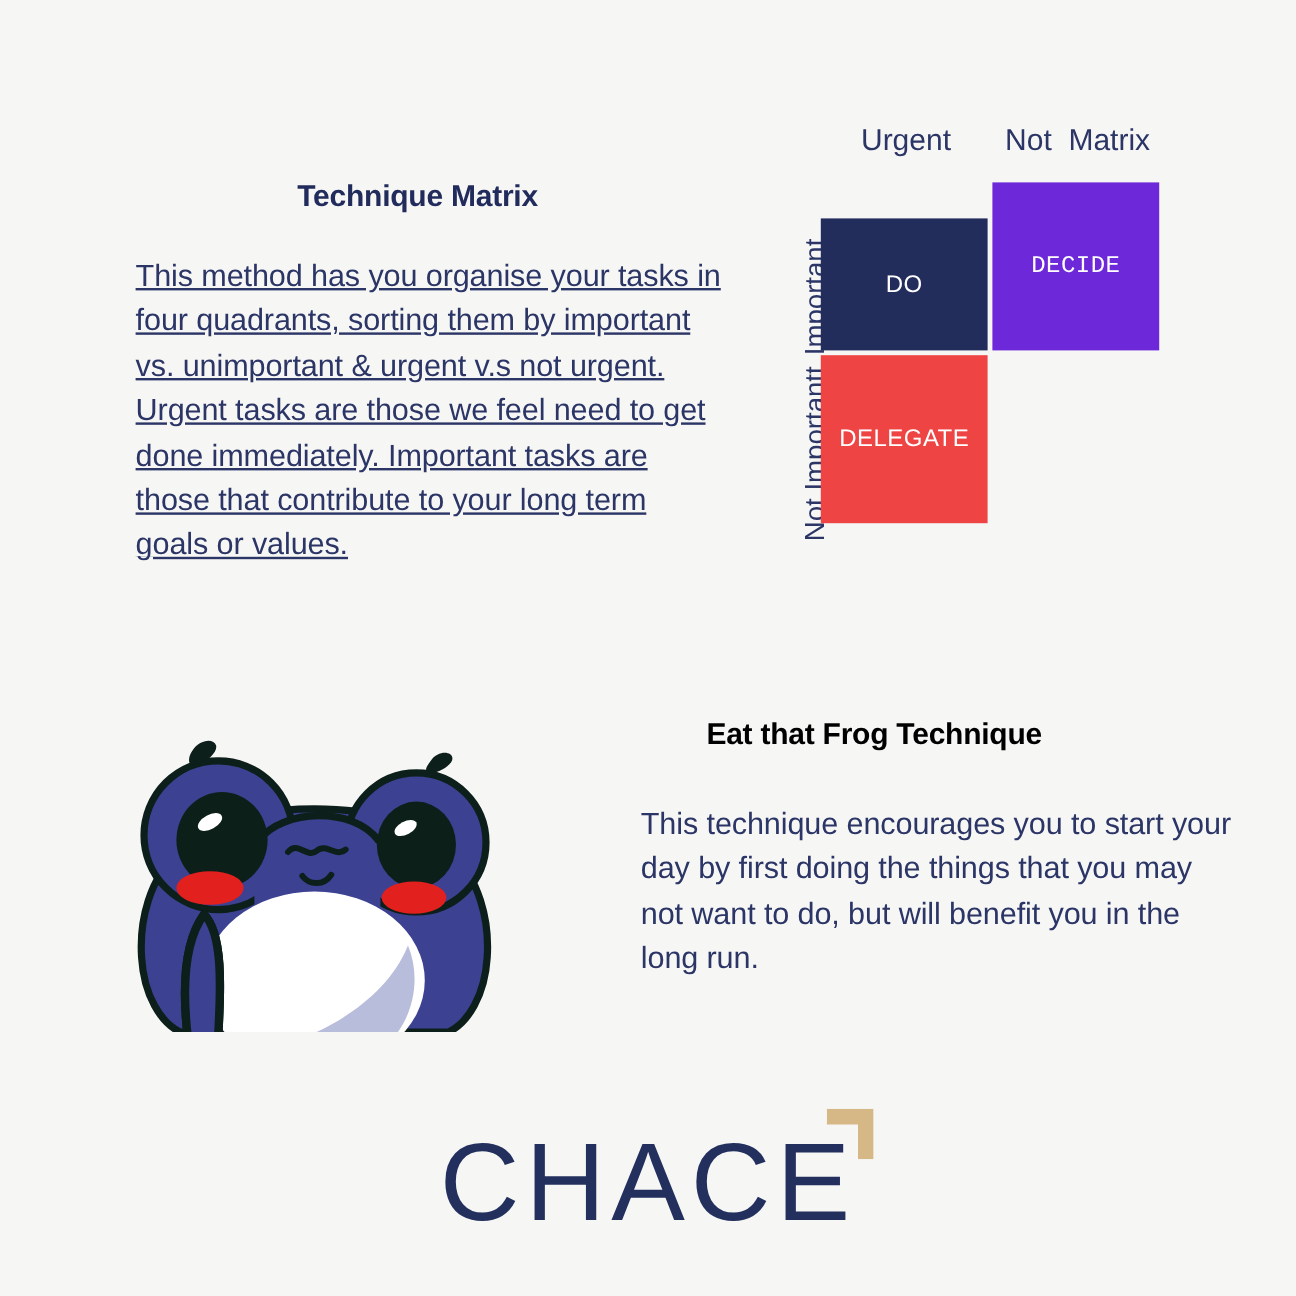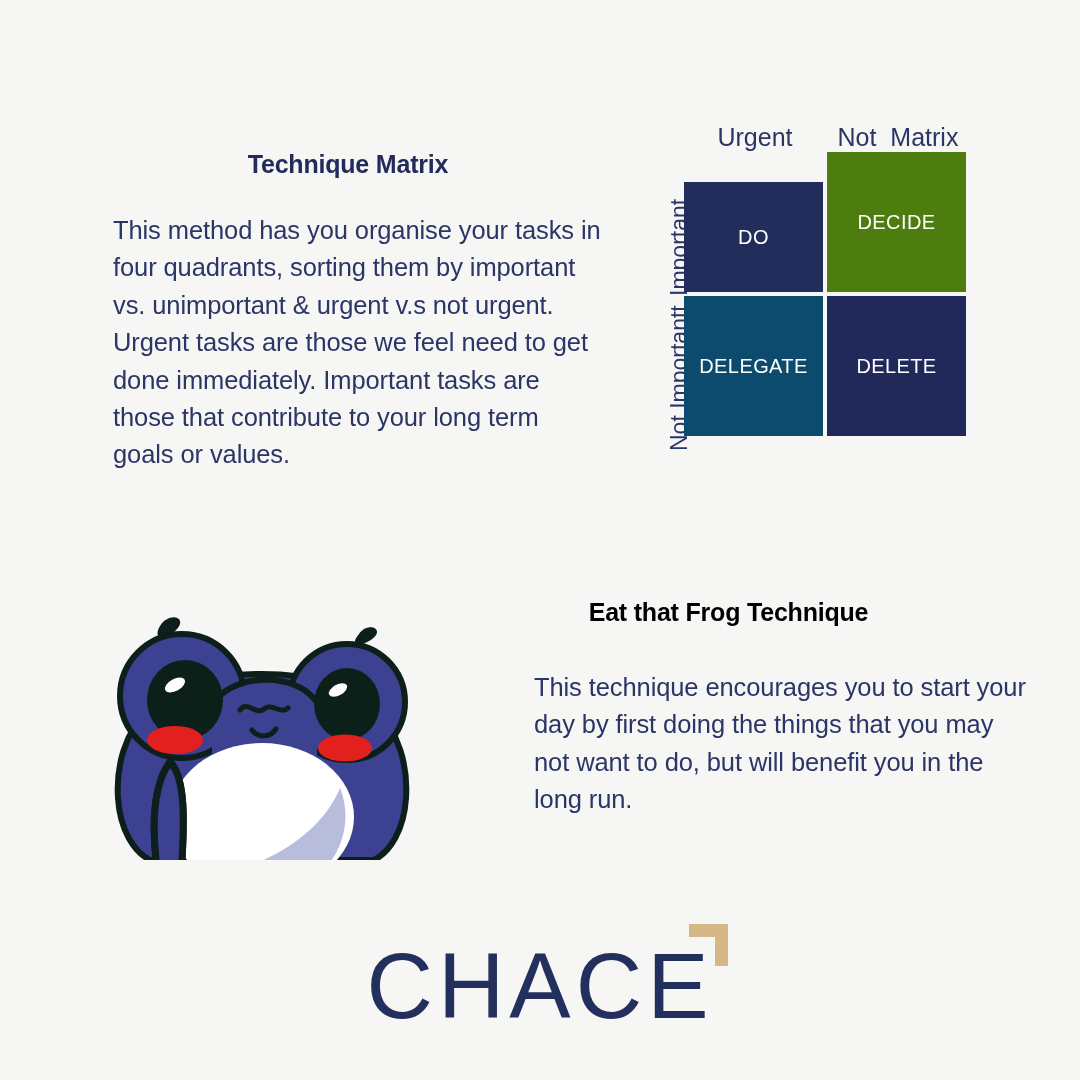--- a/index.html
+++ b/index.html
@@ -31,38 +31,38 @@
   }
   #eisen-body {
     position: absolute;
     left: 113px;
     top: 212px;
     width: 492px;
     font-size: 25.5px;
     line-height: 37.4px;
     color: #2b3566;
     letter-spacing: -0.1px;
+    text-decoration: underline;
   }
 
   
   #matrix-wrap {
     position: absolute;
     left: 640px;
     top: 103px;
     width: 340px;
     height: 345px;
   }
   .col-head {
     position: absolute;
     top: 0;
     font-size: 25px;
     color: #2b3566;
     letter-spacing: 0px;
     white-space: pre;
-    margin-top: 20px;
   }
   #col-urgent { left: 44px; width: 142px; text-align: center; }
   #col-not-urgent { left: 186px; width: 144px; text-align: center; }
 
   #matrix-grid {
     position: absolute;
     left: 44px;
     top: 49px;
     width: 282px;
     height: 284px;
@@ -73,22 +73,22 @@
   }
   .quad {
     display: flex;
     align-items: center;
     justify-content: center;
     color: #ffffff;
     font-size: 20px;
     letter-spacing: 0.4px;
   }
   .quad.q-do      { background: #232d5c; margin-top: 30px; }
-  .quad.q-decide  { background: #4d7c0f; }
-  .quad.q-delegate{ background: #0c4a6e; }
+  .quad.q-decide  { background: #6d28d9; font-family: Liberation Mono, monospace; }
+  .quad.q-delegate{ background: #ef4444; }
   .quad.q-delete  { background: #20295a; }
 
   .row-head {
     position: absolute;
     font-size: 23px;
     color: #2b3566;
     transform: rotate(-90deg);
     transform-origin: left top;
     white-space: nowrap;
   }
@@ -181,21 +181,20 @@
   <div class="col-head" id="col-not-urgent">Not  Matrix</div>
 
   <div class="row-head" id="row-important">Important</div>
 
   <div class="row-head" id="row-not-important">Not Importantt</div>
 
   <div id="matrix-grid">
     <div class="quad q-do">DO</div>
     <div class="quad q-decide">DECIDE</div>
     <div class="quad q-delegate">DELEGATE</div>
-    <div class="quad q-delete">DELETE</div>
   </div>
 </div>
 
 <div id="frog-art">
   <svg viewBox="0 0 300 248" xmlns="http://www.w3.org/2000/svg">
 
     <path d="M48 14 C54 4 66 3 68 9 C70 15 58 25 50 26 C45 26.5 44 20 48 14 Z" fill="#0d1f1a"></path>
     <path d="M247 22 C253 13 265 14 265 20 C265 26 252 33 246 32 C241 31 243 27 247 22 Z" fill="#0d1f1a"></path>
 
     <path d="M150 62

